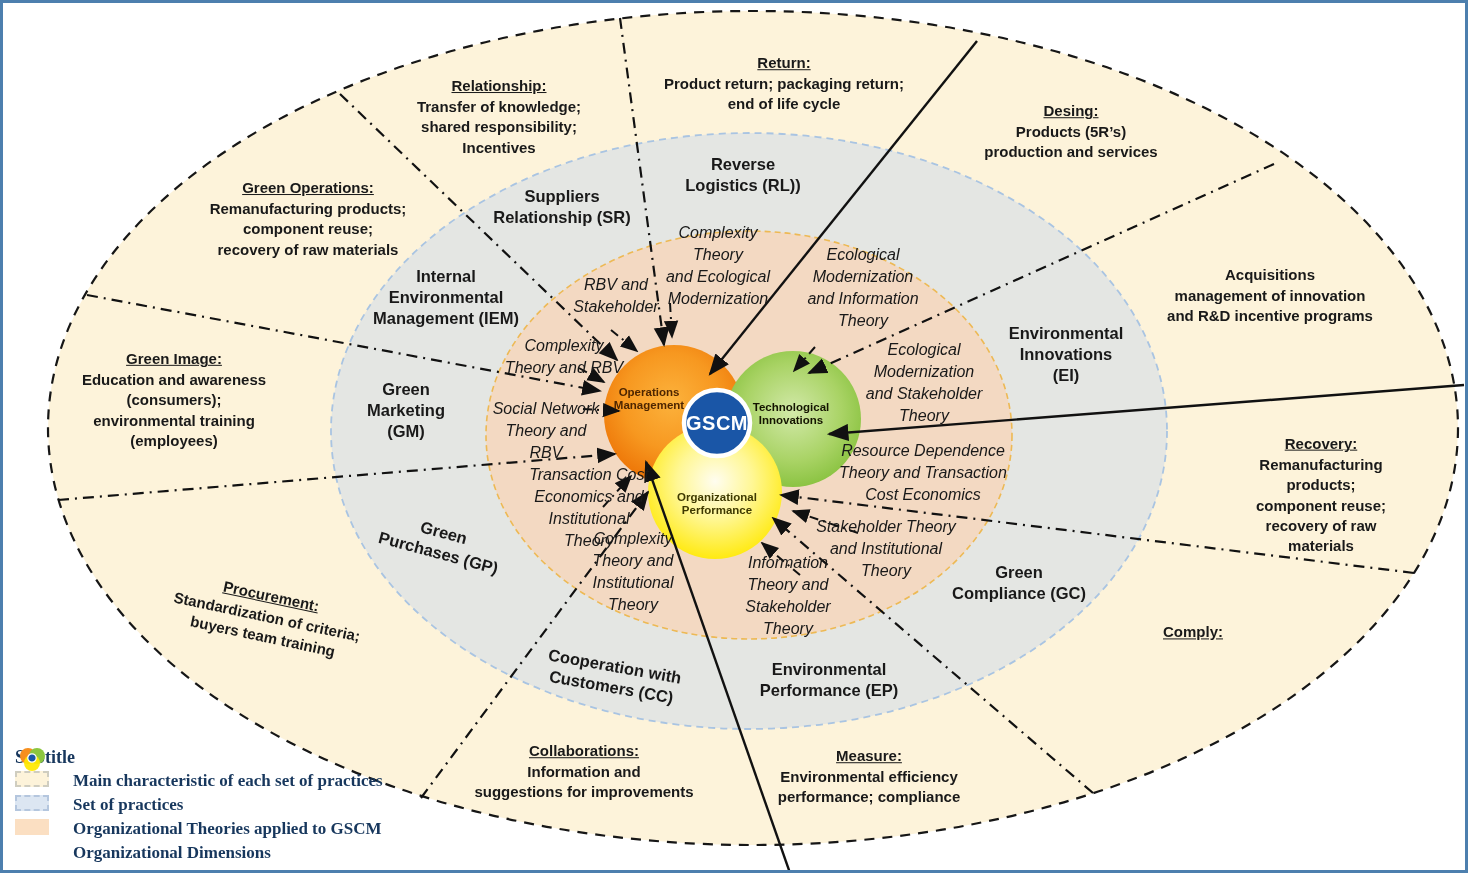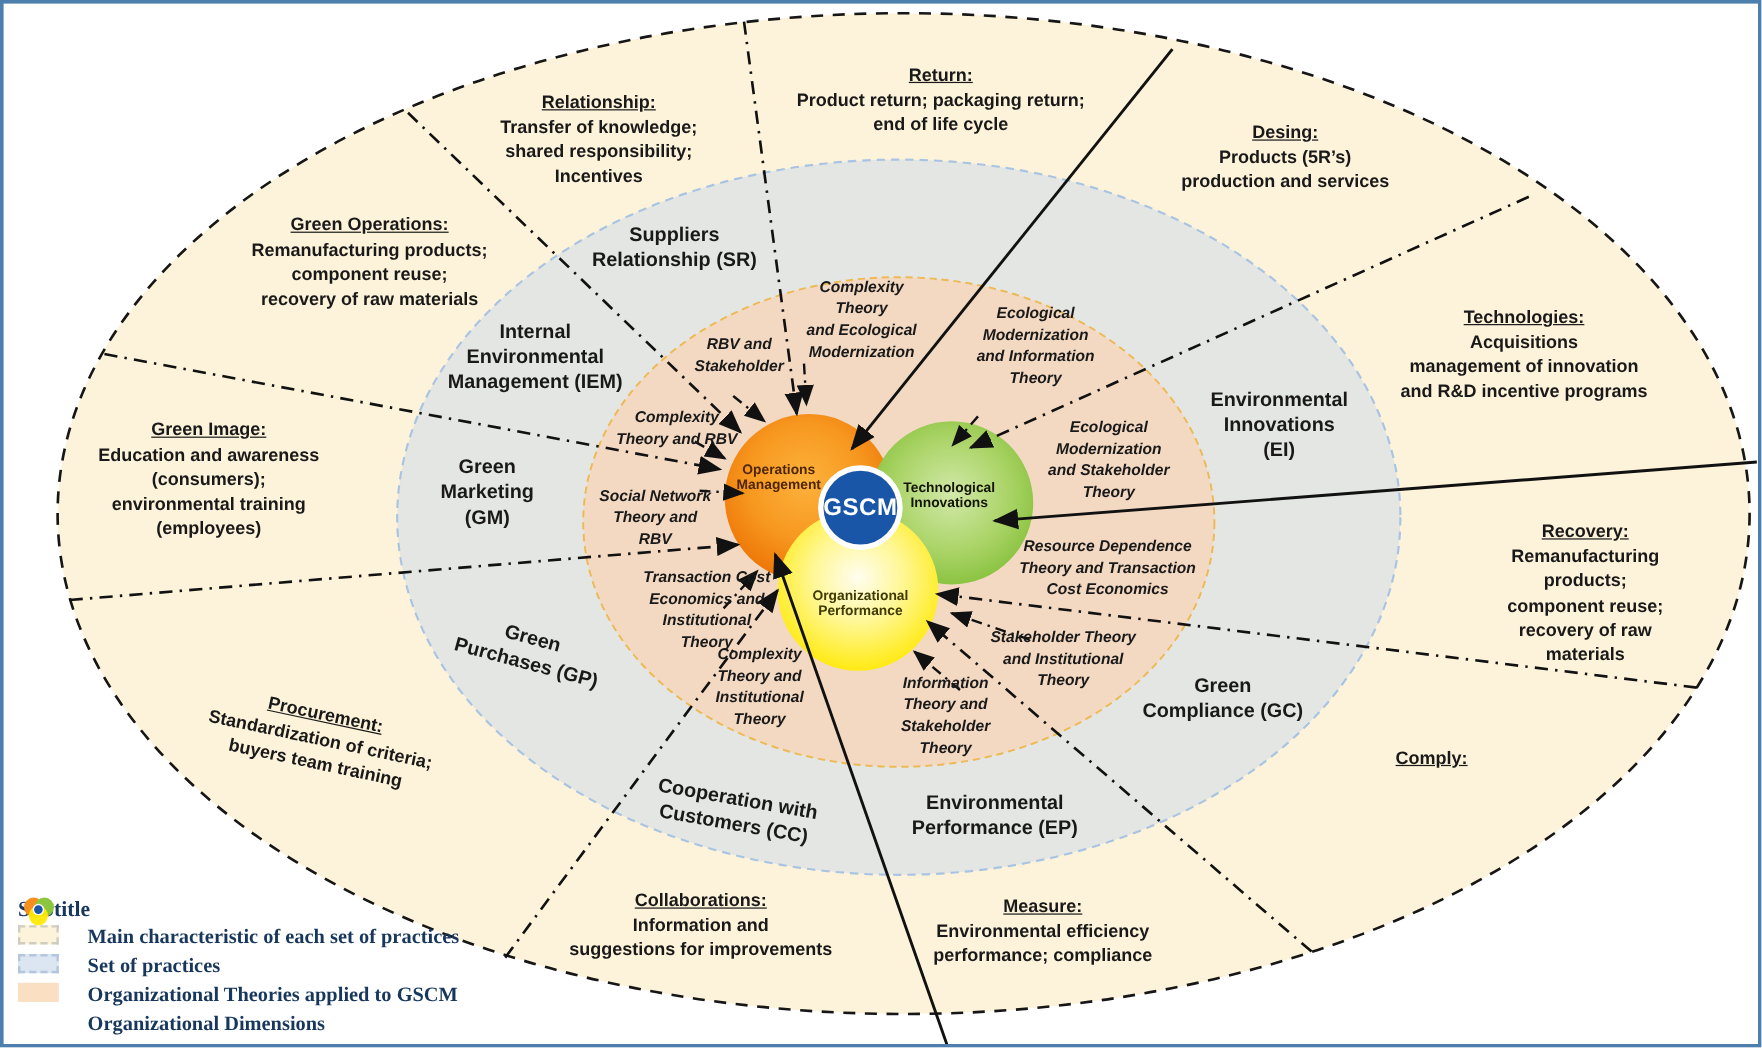--- a/index.html
+++ b/index.html
@@ -7,21 +7,21 @@
     position:relative;width:1468px;height:873px;background:#ffffff;
     border:3px solid #4d7fae;box-sizing:border-box;overflow:hidden;
     font-family:"Liberation Sans", sans-serif;color:#191919;
   }
   .stage svg{position:absolute;left:0;top:0;}
   .tb{position:absolute;transform:translate(-50%,-50%);text-align:center;
       white-space:pre-line;line-height:1.32;}
   .outer{font-weight:bold;font-size:15px;line-height:1.36;}
   .outer .t{display:block;text-decoration:underline;}
   .prac{font-weight:bold;font-size:16.5px;line-height:1.28;}
-  .theo{font-style:italic;font-size:13px;line-height:1.38;font-weight:700;}
+  .theo{font-style:italic;font-size:16px;line-height:1.38;font-weight:400;}
   .dim{font-weight:bold;font-size:11.5px;line-height:1.15;}
   .gscm{font-weight:bold;font-size:20px;color:#ffffff;letter-spacing:.5px;}
   .rot10{transform:translate(-50%,-50%) rotate(10deg);}
   .rot12{transform:translate(-50%,-50%) rotate(12deg);}
   .rot15{transform:translate(-50%,-50%) rotate(15deg);}
   
   .legend{position:absolute;left:12px;top:744px;width:540px;
           font-family:"Liberation Serif", serif;color:#17375d;}
   .legend .lt{font-weight:bold;font-size:18px;margin-bottom:3px;}
   .lrow{display:flex;gap:24px;margin-bottom:4px;height:20px;}
@@ -105,21 +105,21 @@
 <div class="tb outer" style="left:496px;top:104px;width:215px;">
   <span class="t">Relationship:</span><span>Transfer of knowledge;
 shared responsibility;
 Incentives</span>
 </div>
 <div class="tb outer" style="left:1068px;top:119px;width:230px;">
   <span class="t">Desing:</span><span>Products (5R’s)
 production and services</span>
 </div>
 <div class="tb outer" style="left:1267px;top:283px;width:270px;">
-  <span class="t">Technologies:</span><span>Acquisitions
+  <span>Acquisitions
 management of innovation
 and R&amp;D incentive programs</span>
 </div>
 <div class="tb outer" style="left:1318px;top:482px;width:180px;">
   <span class="t">Recovery:</span><span>Remanufacturing
 products;
 component reuse;
 recovery of raw
 materials</span>
 </div>
@@ -145,20 +145,22 @@
 (employees)</span>
 </div>
 <div class="tb outer" style="left:305px;top:206px;width:250px;">
   <span class="t">Green Operations:</span><span>Remanufacturing products;
 component reuse;
 recovery of raw materials</span>
 </div>
 
 <div class="tb prac" style="left:559px;top:204px;width:230px;">Suppliers
 Relationship (SR)</div>
+<div class="tb prac" style="left:740px;top:172px;width:210px;">Reverse
+Logistics (RL))</div>
 <div class="tb prac" style="left:1063px;top:352px;width:200px;">Environmental
 Innovations
 (EI)</div>
 <div class="tb prac" style="left:1016px;top:580px;width:220px;">Green
 Compliance (GC)</div>
 <div class="tb prac" style="left:826px;top:677px;width:250px;">Environmental
 Performance (EP)</div>
 <div class="tb prac rot10" style="left:610px;top:674px;width:240px;">Cooperation with
 Customers (CC)</div>
 <div class="tb prac rot15" style="left:438px;top:540px;width:210px;">Green

